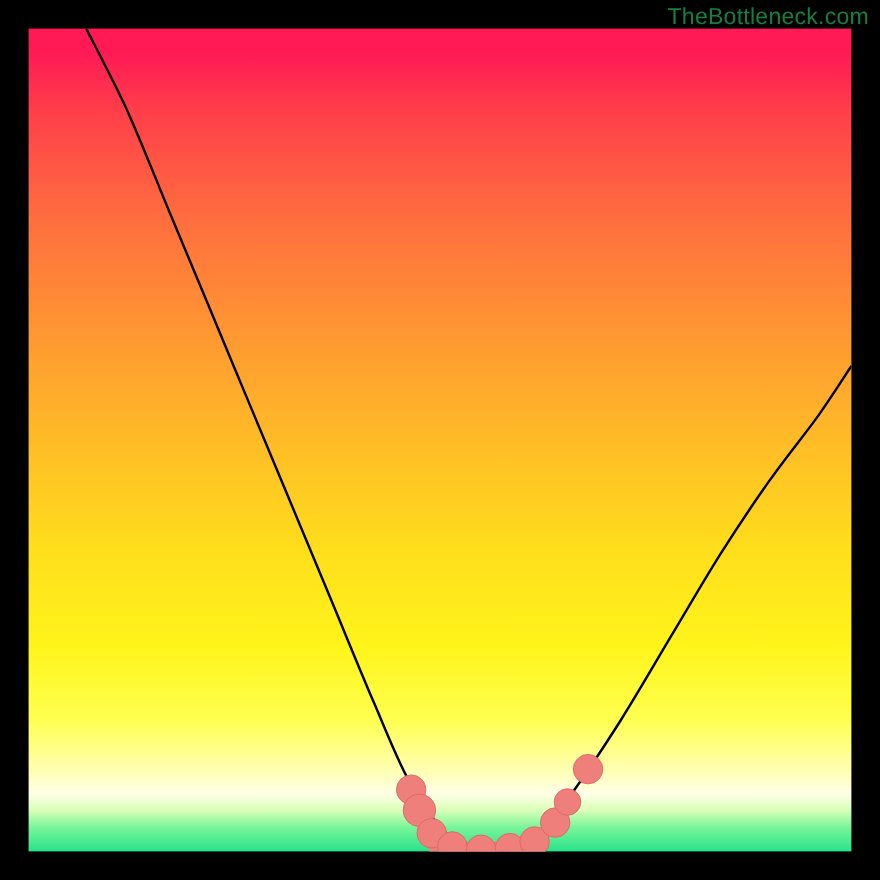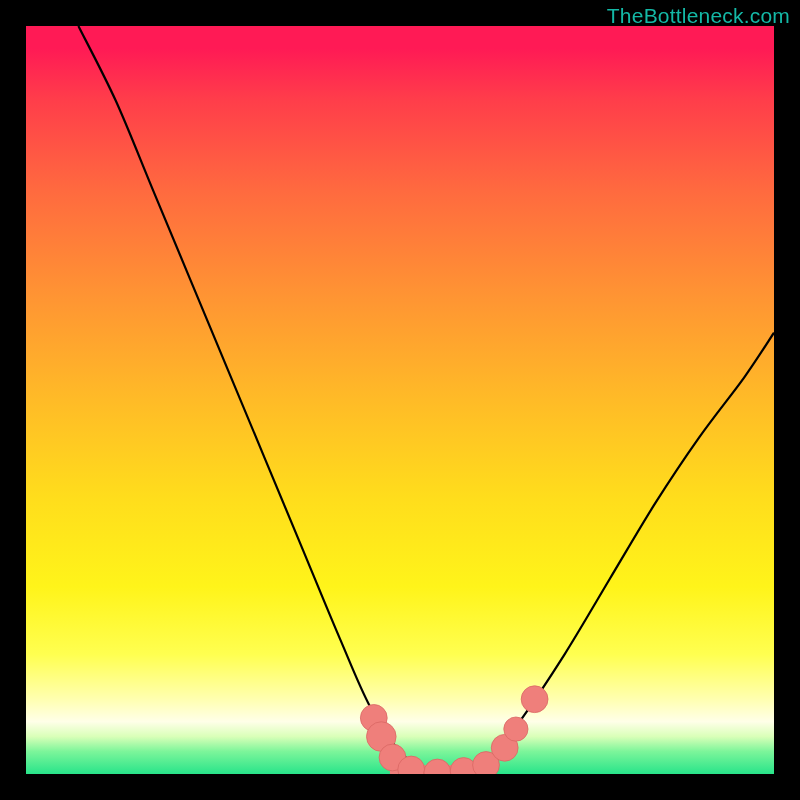--- a/index.html
+++ b/index.html
@@ -39,21 +39,21 @@
       #ffffe8 93%,
       #d9ffb8 95%,
       #7cf59a 97%,
       #28e48a 100%
     );
   }
   .watermark {
     position: absolute;
     top: 4px;
     right: 10px;
-    color: #14b8a6;
+    color: #15803d;
     font-size: 21px;
     letter-spacing: 0.2px;
     font-weight: 500;
     text-align: center;
   }
   svg.curve {
     position: absolute;
     left: 0;
     top: 0;
     width: 748px;

